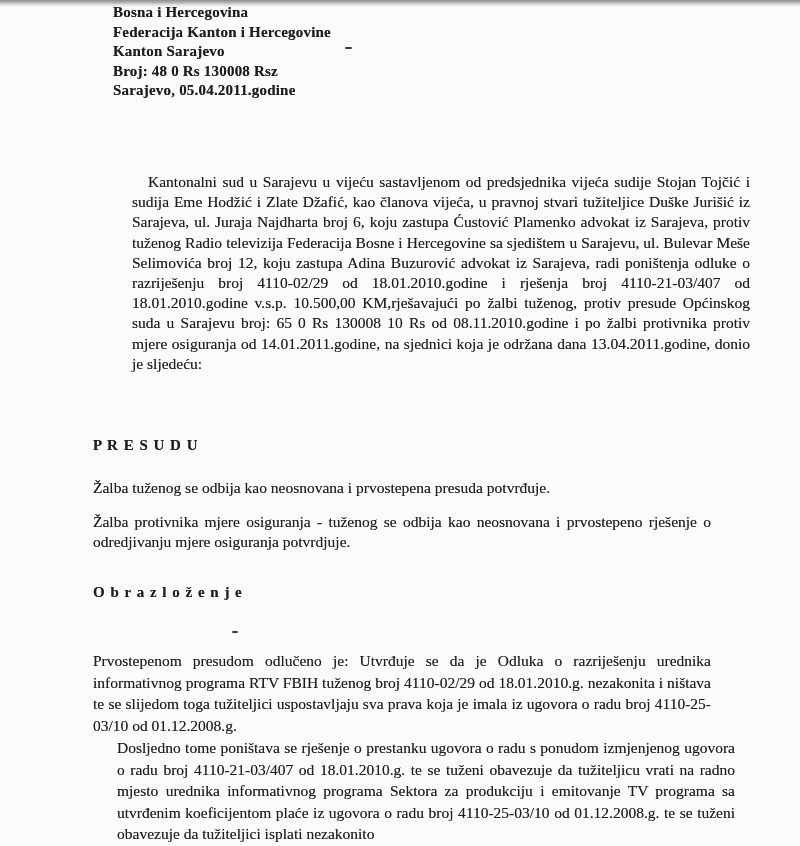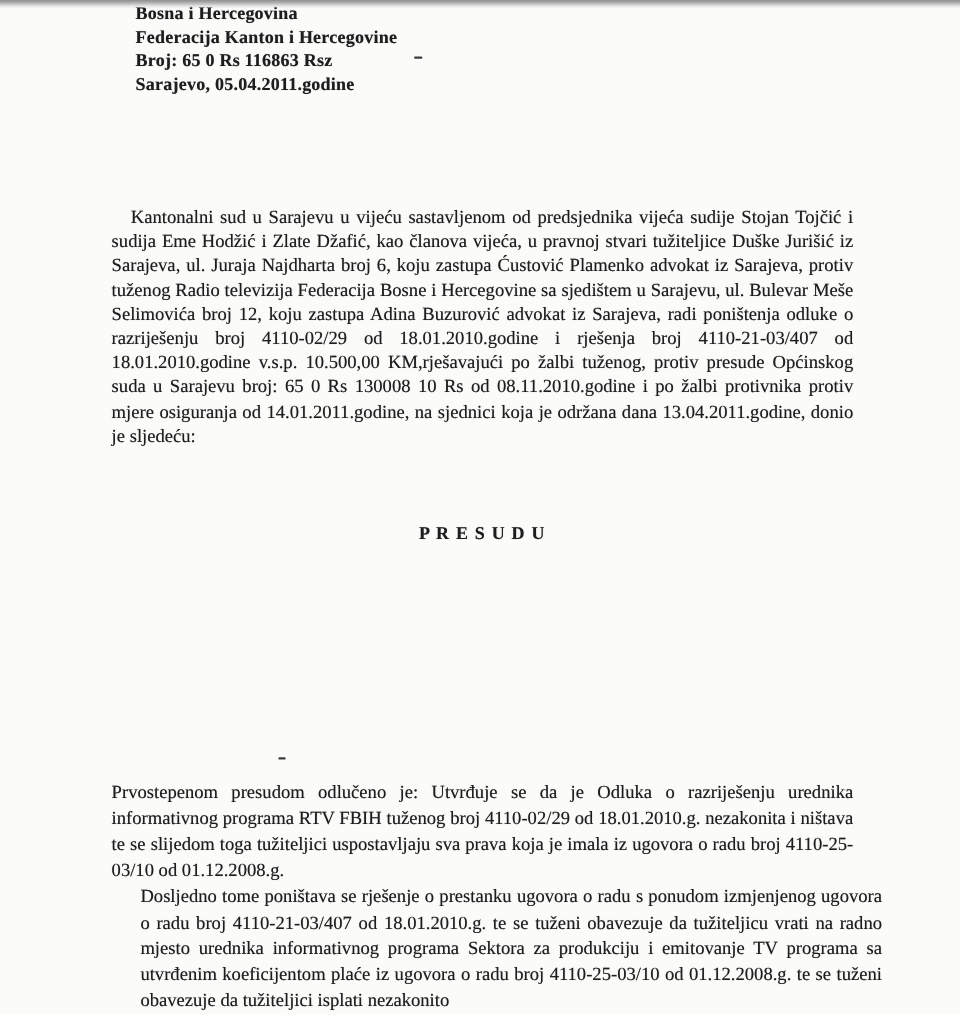--- a/index.html
+++ b/index.html
@@ -43,27 +43,28 @@
     left: 93px;
     width: 618px;
     margin: 0;
     font-size: 15.5px;
     text-align: justify;
   }
   .intro {
     top: 172px;
     line-height: 20.2px;
     text-indent: 16px;
+    margin-left: 39px;
   }
   .heading {
     position: absolute;
     left: 93px;
     width: 618px;
     margin: 0;
-    text-align: center;
+    text-align: left;
     font-size: 15px;
     font-weight: 700;
     letter-spacing: 1px;
   }
   .verdict-heading { top: 437px; }
   .reasoning-heading { top: 584px; }
   .verdict-1 { top: 478px; line-height: 20px; }
   .verdict-2 { top: 512px; line-height: 20.2px; }
   .reasoning-1 { top: 650px; line-height: 21.6px; }
   .reasoning-2 { top: 737px; line-height: 21.6px; margin-left: 24px; }
@@ -78,32 +79,36 @@
 </head>
 <body>
 
 <div class="scan-top"></div>
 
 <main class="doc">
 
   <header class="court-header">
       <div class="header-line">Bosna i Hercegovina</div>
       <div class="header-line">Federacija Kanton i Hercegovine</div>
-      <div class="header-line">Broj: 65 0 Rs 116863 Rsz</div>
+      <div class="header-line">Kanton Sarajevo</div>
+      <div class="header-line">Broj: 48 0 Rs 130008 Rsz</div>
       <div class="header-line">Sarajevo, 05.04.2011.godine</div>
     </header>
 
   <span class="artifact artifact-1"></span>
 
   <p class="para intro">Kantonalni sud u Sarajevu u vijeću sastavljenom od predsjednika vijeća sudije Stojan Tojčić i sudija Eme Hodžić i Zlate Džafić, kao članova vijeća, u pravnoj stvari tužiteljice Duške Jurišić iz Sarajeva, ul. Juraja Najdharta broj 6, koju zastupa Ćustović Plamenko advokat iz Sarajeva, protiv tuženog Radio televizija Federacija Bosne i Hercegovine sa sjedištem u Sarajevu, ul. Bulevar Meše Selimovića broj 12, koju zastupa Adina Buzurović advokat iz Sarajeva, radi poništenja odluke o razriješenju broj 4110-02/29 od 18.01.2010.godine i rješenja broj 4110-21-03/407 od 18.01.2010.godine v.s.p. 10.500,00 KM,rješavajući po žalbi tuženog, protiv presude Općinskog suda u Sarajevu broj: 65 0 Rs 130008 10 Rs od 08.11.2010.godine i po žalbi protivnika protiv mjere osiguranja od 14.01.2011.godine, na sjednici koja je održana dana 13.04.2011.godine, donio je sljedeću:</p>
 
   <h2 class="heading verdict-heading">P R E S U D U</h2>
 
+  <p class="para verdict-1">Žalba tuženog se odbija kao neosnovana i prvostepena presuda potvrđuje.</p>
 
+  <p class="para verdict-2">Žalba protivnika mjere osiguranja - tuženog se odbija kao neosnovana i prvostepeno rješenje o odredjivanju mjere osiguranja potvrdjuje.</p>
 
+  <h2 class="heading reasoning-heading">O b r a z l o ž e n j e</h2>
 
   <span class="artifact artifact-2"></span>
 
   <p class="para reasoning-1">Prvostepenom presudom odlučeno je: Utvrđuje se da je Odluka o razriješenju urednika informativnog programa RTV FBIH tuženog broj 4110-02/29 od 18.01.2010.g. nezakonita i ništava te se slijedom toga tužiteljici uspostavljaju sva prava koja je imala iz ugovora o radu broj 4110-25-03/10 od 01.12.2008.g.</p>
 
   <p class="para reasoning-2">Dosljedno tome poništava se rješenje o prestanku ugovora o radu s ponudom izmjenjenog ugovora o radu broj 4110-21-03/407 od 18.01.2010.g. te se tuženi obavezuje da tužiteljicu vrati na radno mjesto urednika informativnog programa Sektora za produkciju i emitovanje TV programa sa utvrđenim koeficijentom plaće iz ugovora o radu broj 4110-25-03/10 od 01.12.2008.g. te se tuženi obavezuje da tužiteljici isplati nezakonito</p>
 
 </main>
 
 </body></html>

